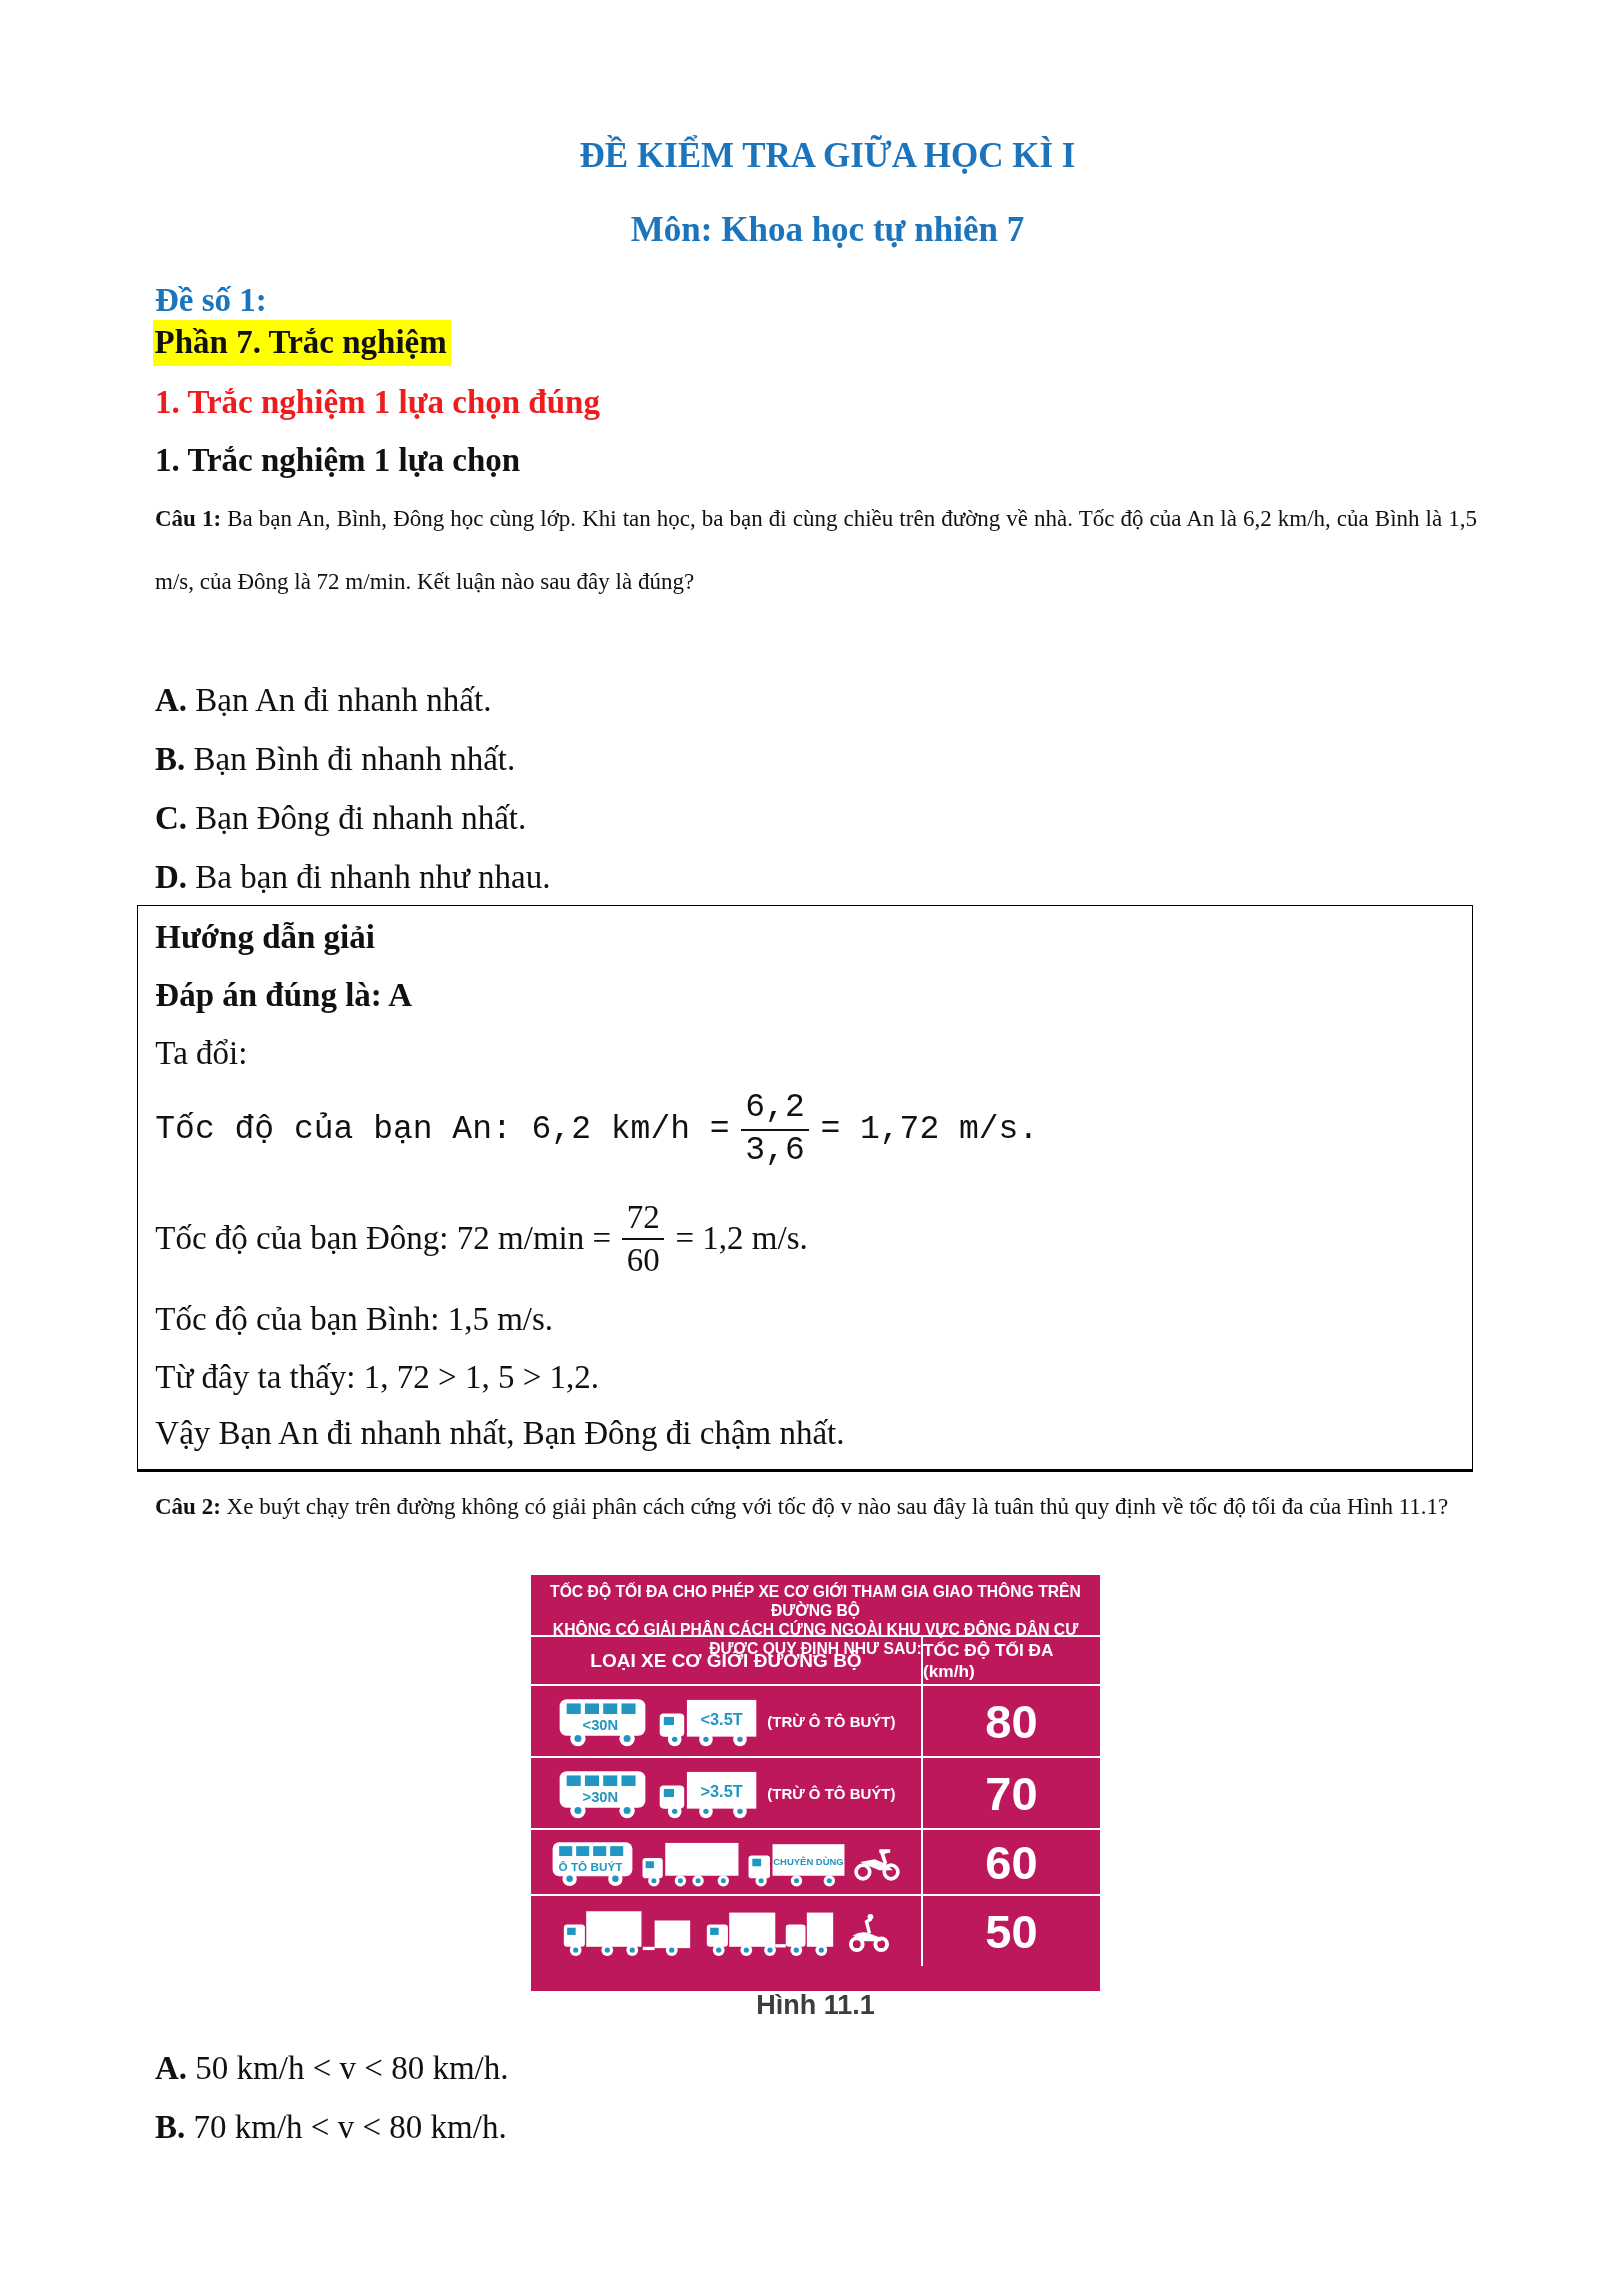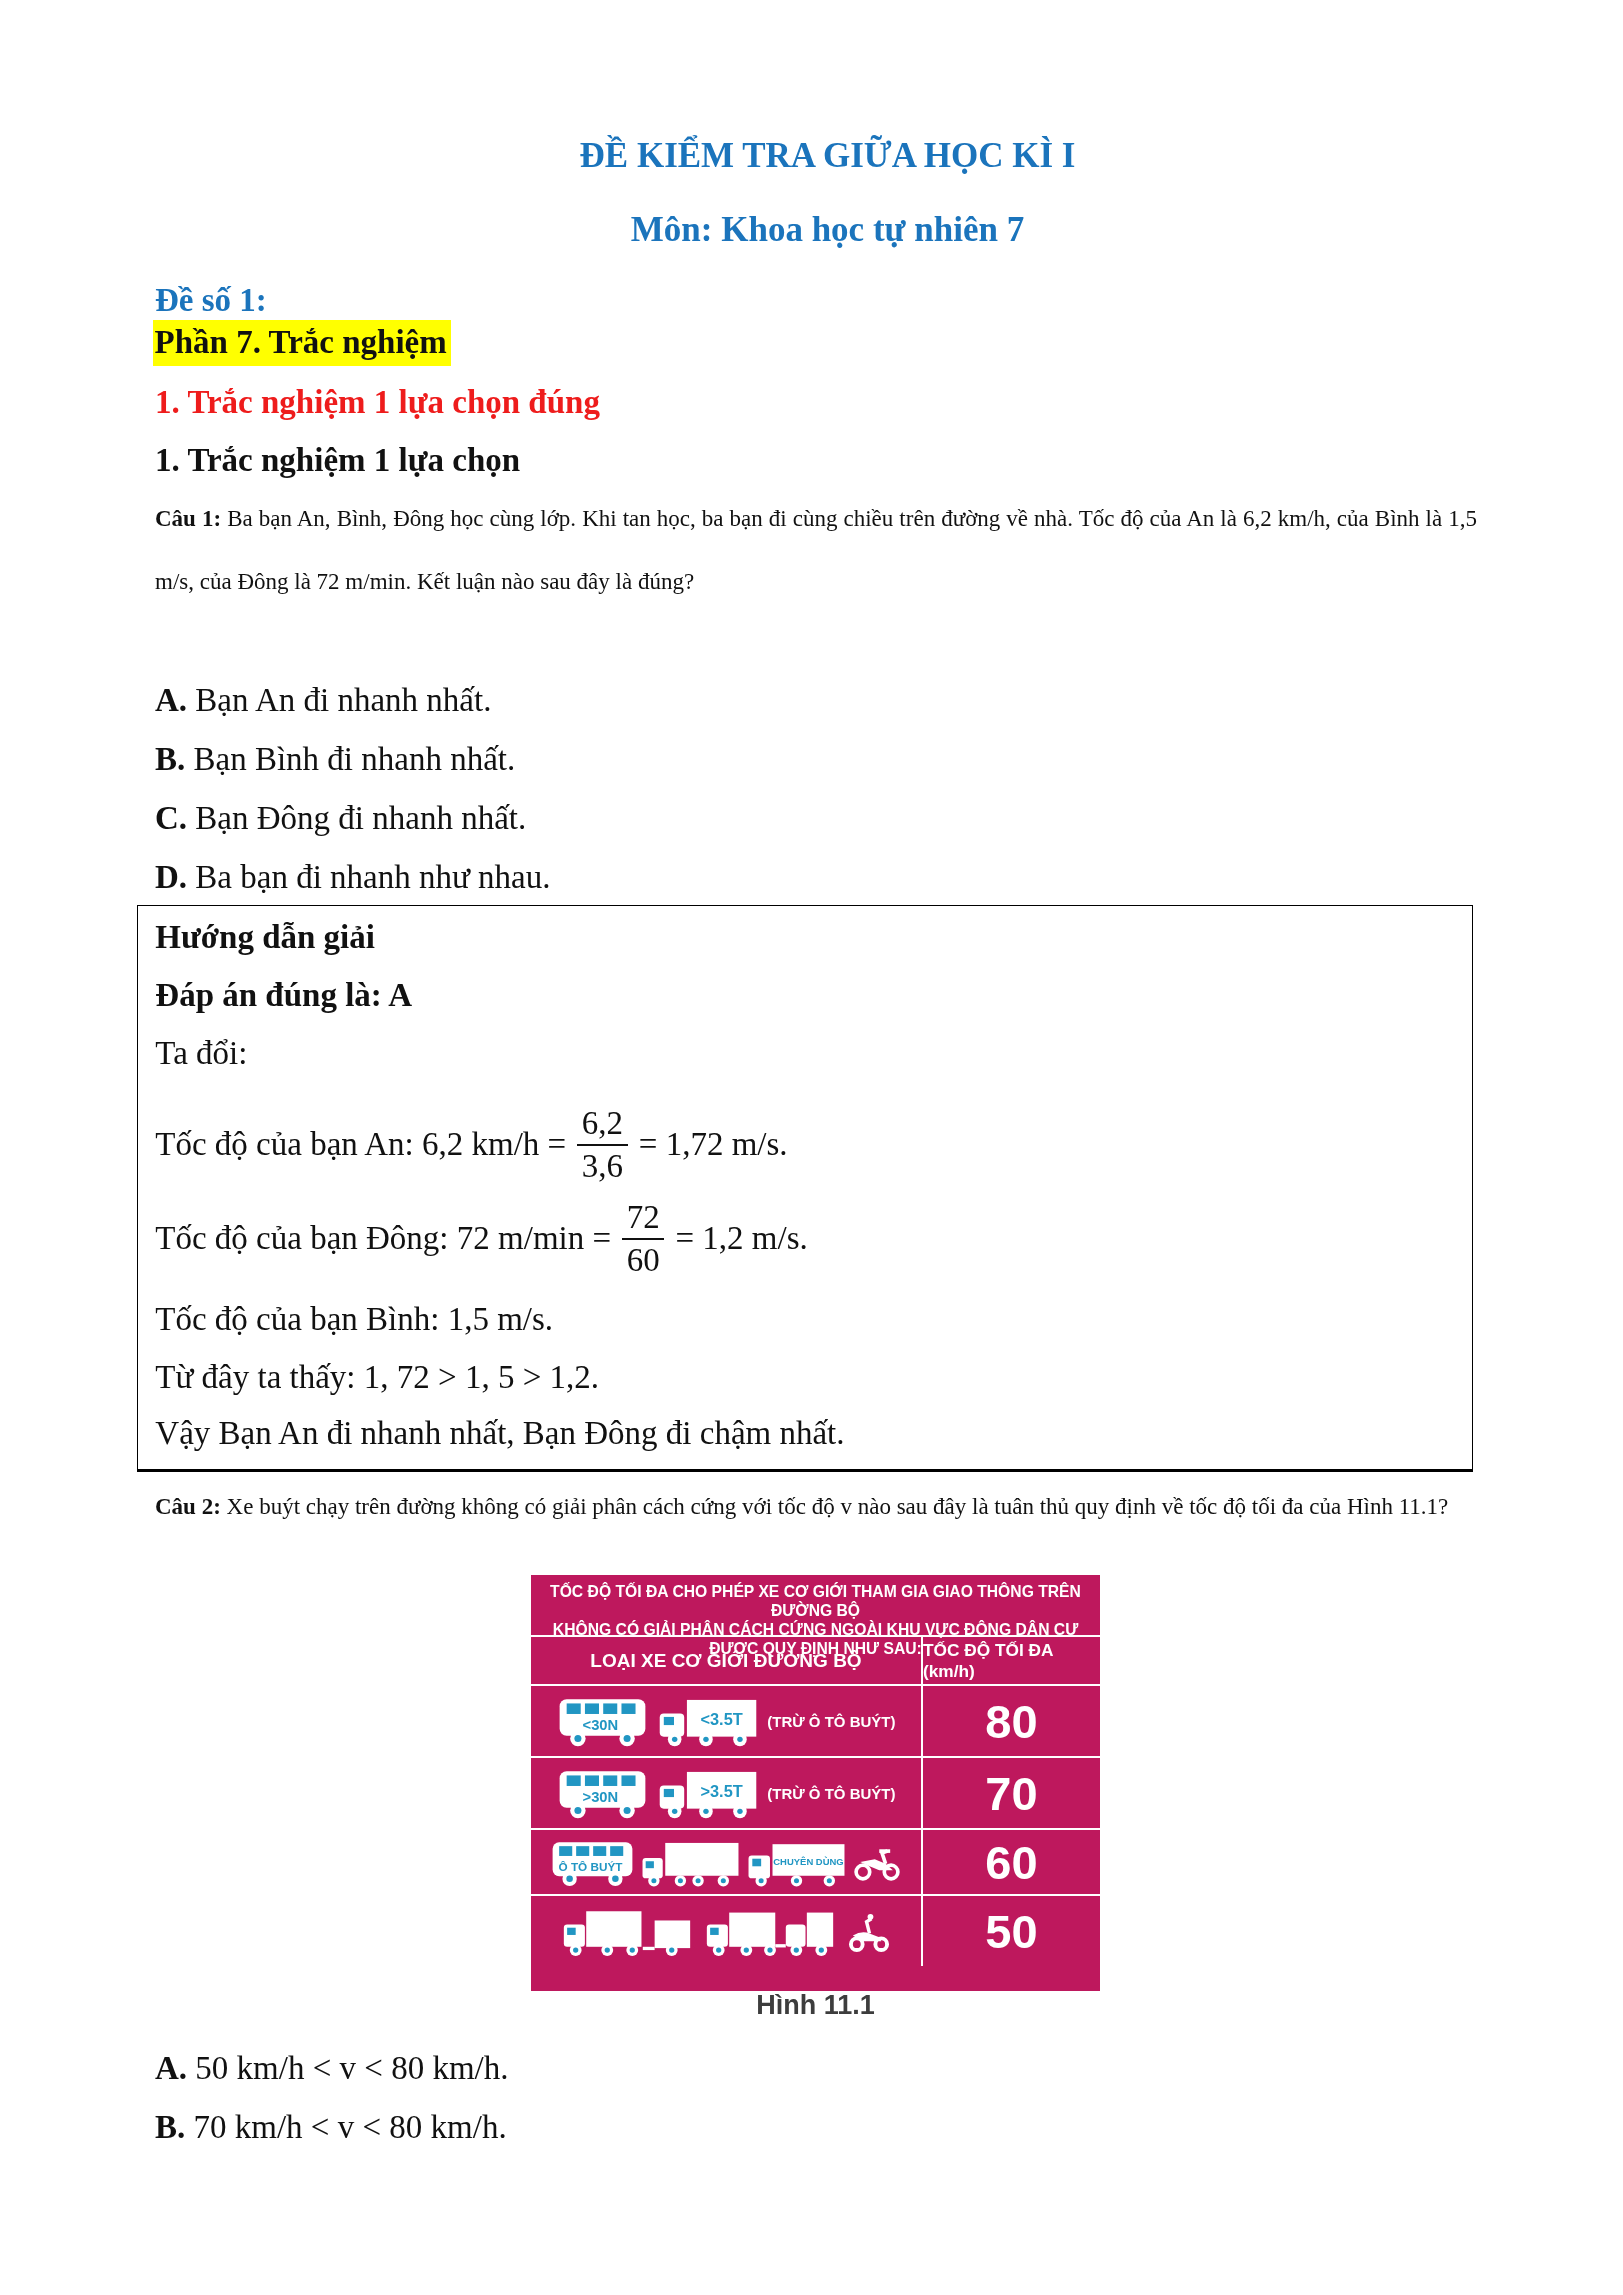--- a/index.html
+++ b/index.html
@@ -103,21 +103,21 @@
   </div>
   <div class="abs optline" style="top:857px;">
     <b>D.</b><span> Ba bạn đi nhanh như nhau.</span>
   </div>
 
   <div class="abs solbox">
     <div class="sol-item bold" style="top:11px;">Hướng dẫn giải</div>
     <div class="sol-item bold" style="top:69px;">Đáp án đúng là: A</div>
     <div class="sol-item" style="top:127px;">Ta đổi:</div>
 
-    <div class="sol-item eqline" style="top:198px;">
+    <div class="sol-item eqline" style="top:183px;font-family:Liberation Mono, monospace;">
       <span>Tốc độ của bạn An: 6,2 km/h =</span>
       <span class="frac">
         <span class="num">6,2</span>
         <span class="den">3,6</span>
       </span>
       <span>= 1,72 m/s.</span>
     </div>
 
     <div class="sol-item eqline" style="top:292px;">
       <span>Tốc độ của bạn Đông: 72 m/min =</span>

